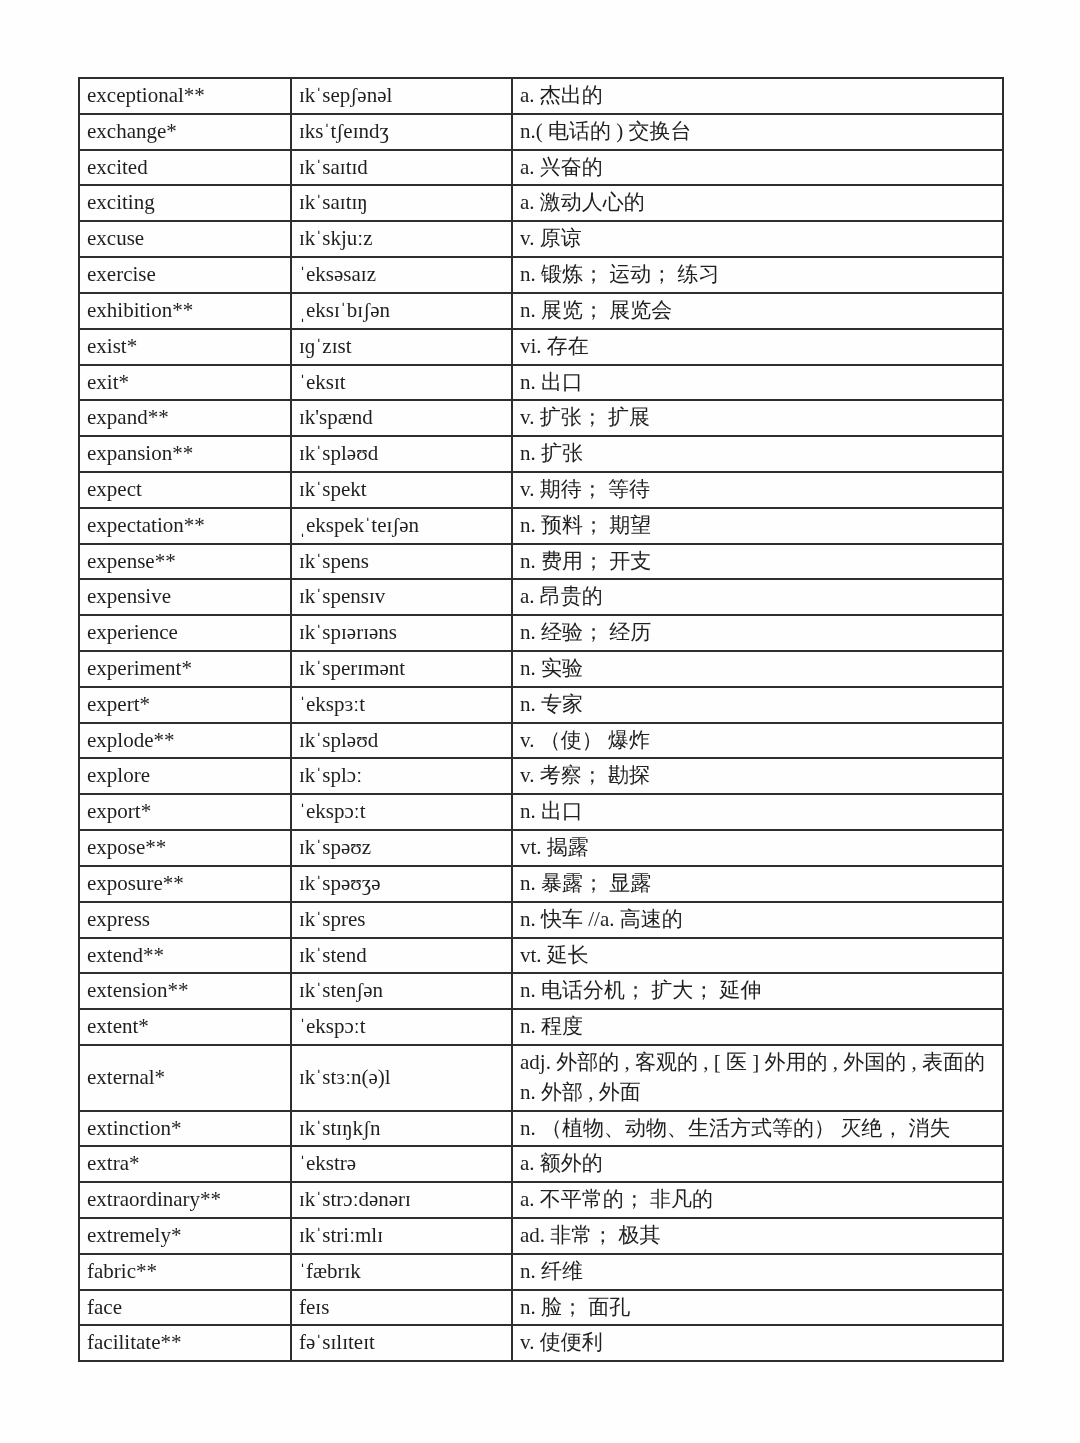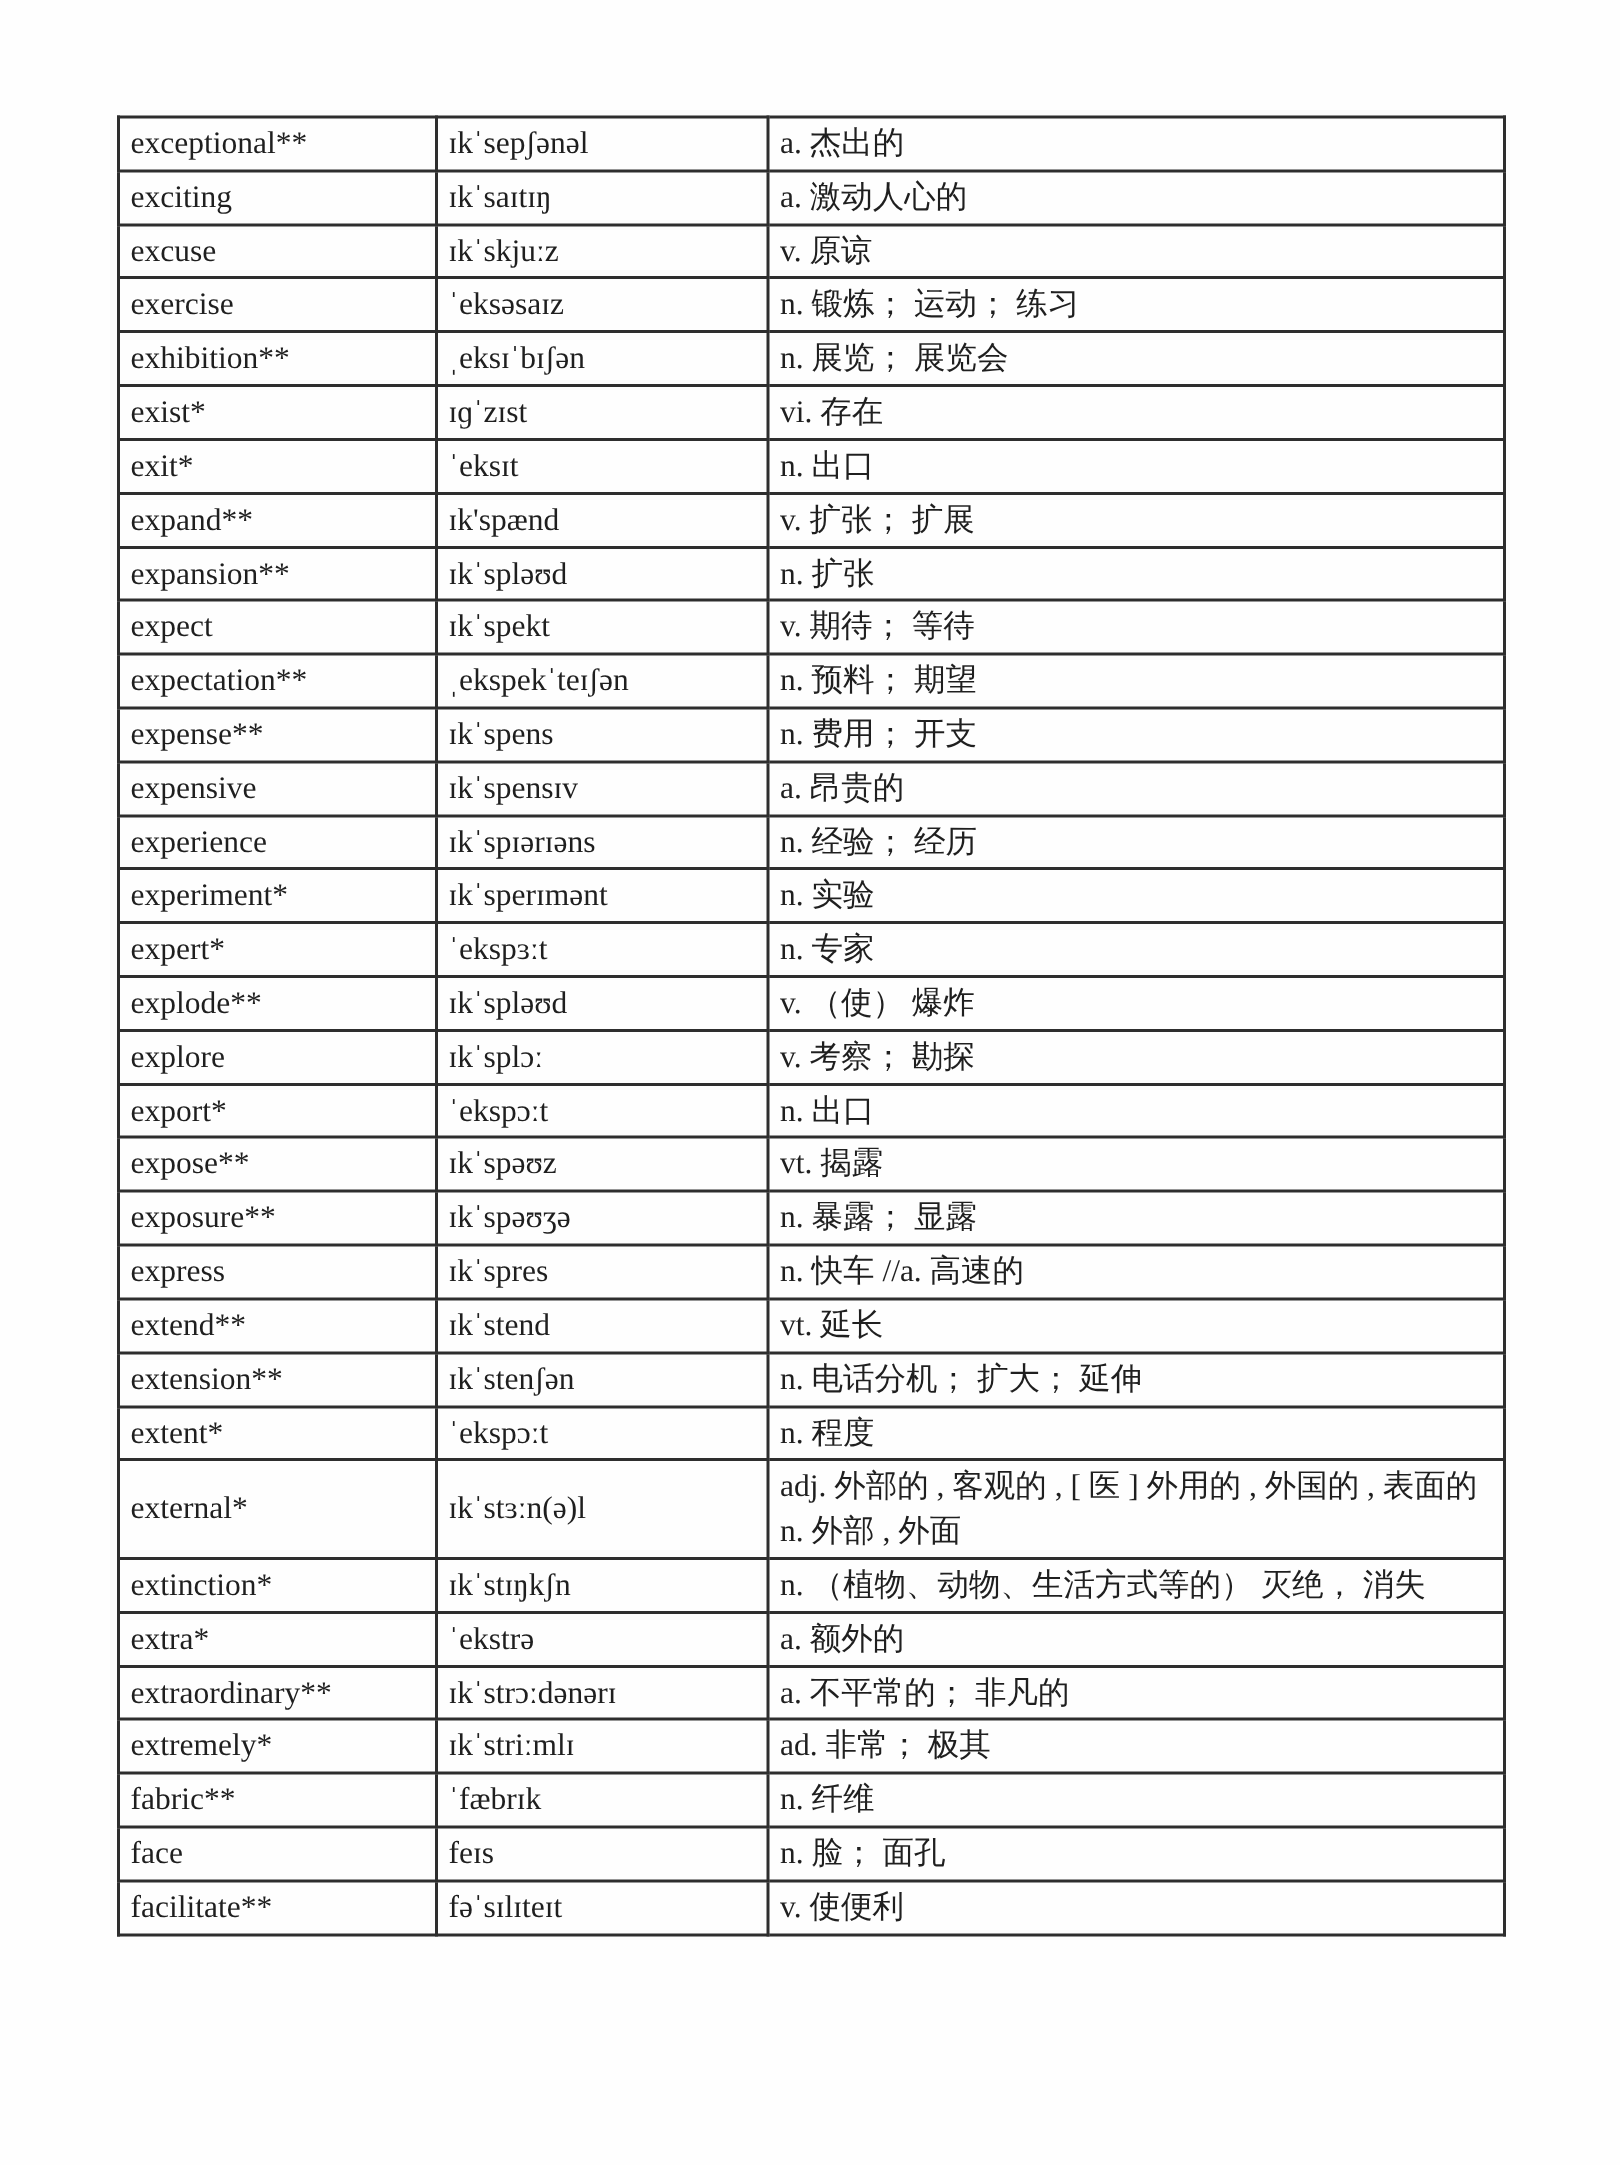--- a/index.html
+++ b/index.html
@@ -50,21 +50,31 @@
       <col style="width:221px">
       <col style="width:491px">
     </colgroup>
     <tbody>
   <tr>
     <td class="word-cell">exceptional**</td>
     <td class="phon-cell">ɪkˈsepʃənəl</td>
     <td class="def-cell">a. 杰出的</td>
   </tr>
 
-
+  <tr>
+    <td class="word-cell">exchange*</td>
+    <td class="phon-cell">ɪksˈtʃeɪndʒ</td>
+    <td class="def-cell">n.( 电话的 ) 交换台</td>
+  </tr>
+
+  <tr>
+    <td class="word-cell">excited</td>
+    <td class="phon-cell">ɪkˈsaɪtɪd</td>
+    <td class="def-cell">a. 兴奋的</td>
+  </tr>
 
   <tr>
     <td class="word-cell">exciting</td>
     <td class="phon-cell">ɪkˈsaɪtɪŋ</td>
     <td class="def-cell">a. 激动人心的</td>
   </tr>
 
   <tr>
     <td class="word-cell">excuse</td>
     <td class="phon-cell">ɪkˈskjuːz</td>

